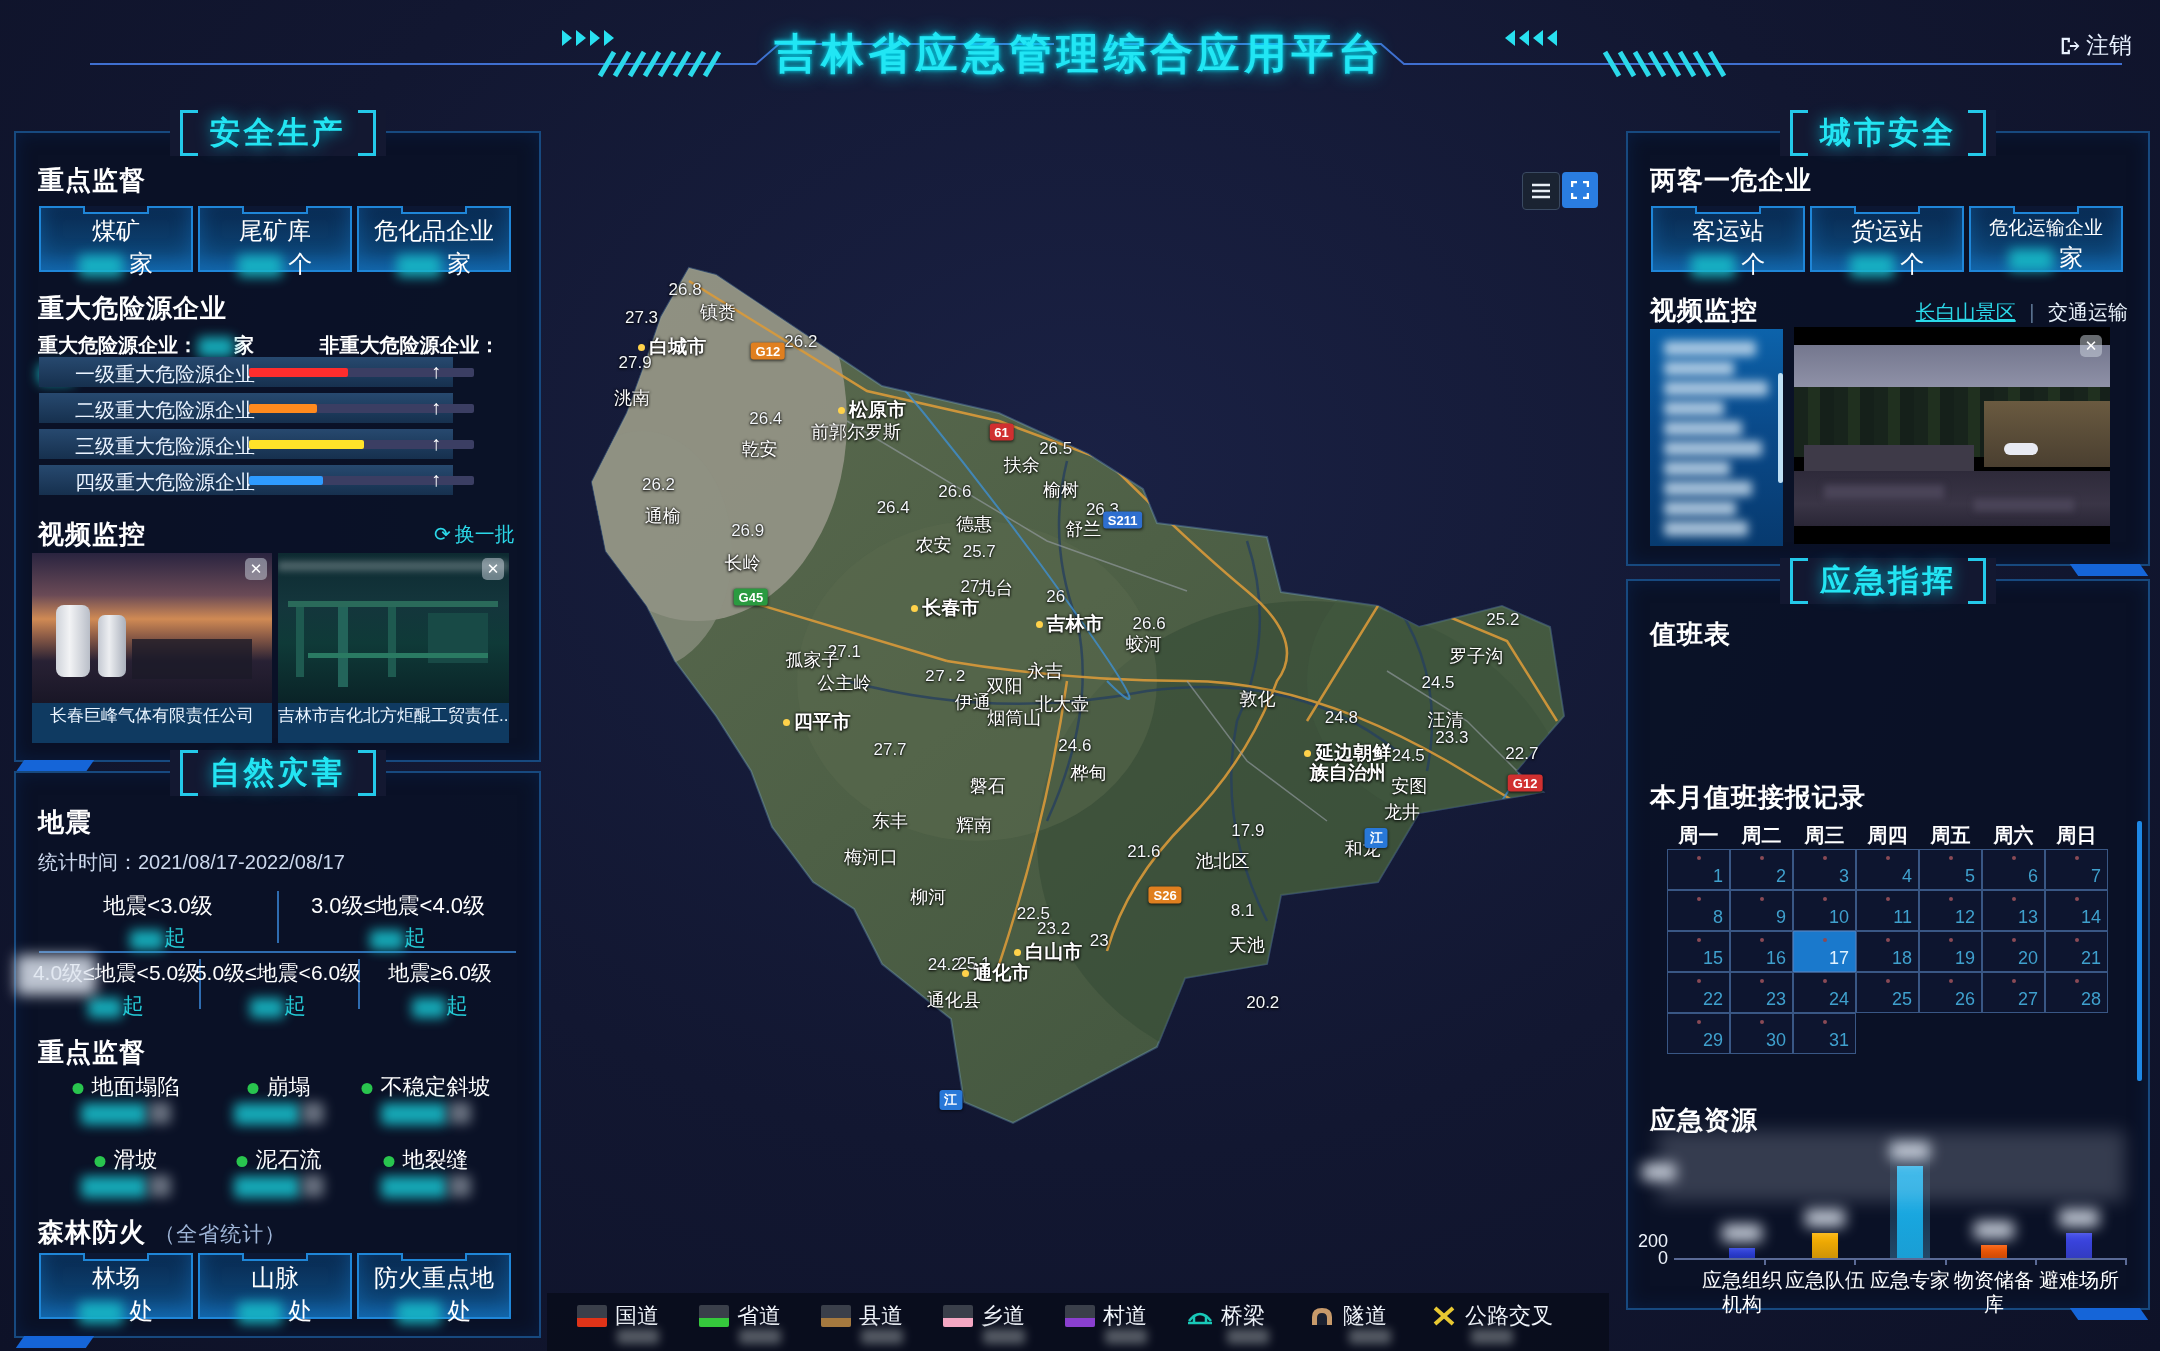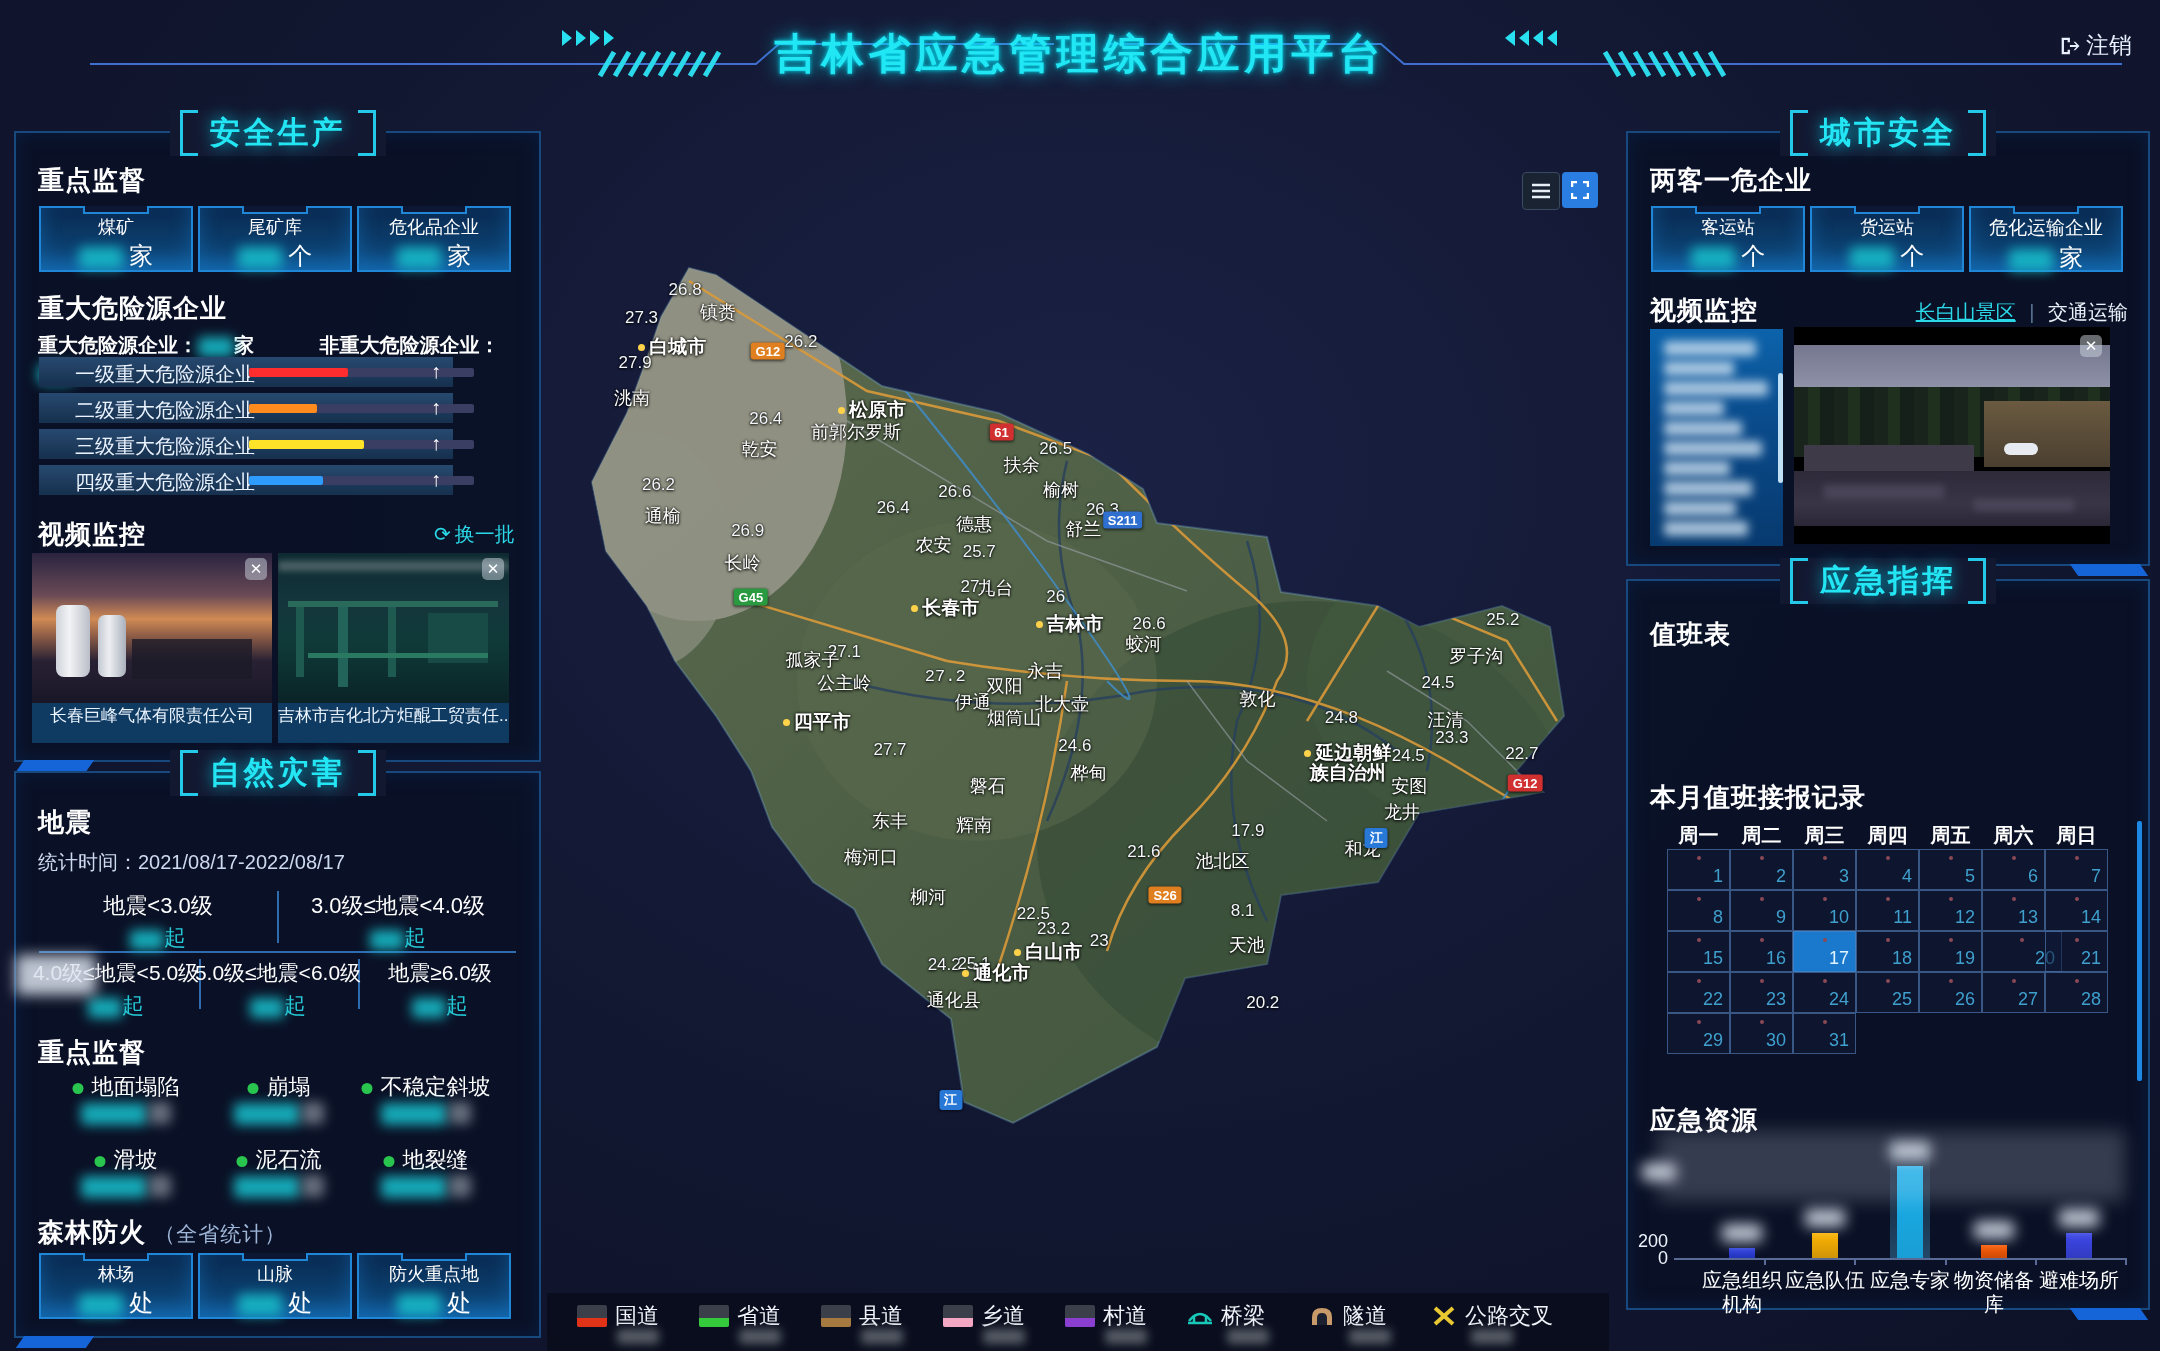--- a/index.html
+++ b/index.html
@@ -26,21 +26,21 @@
   .sub{color:#9fb6d8;font-size:21px;font-weight:normal;}
   .deco-bl{position:absolute;width:70px;height:12px;background:#1565d8;transform:skewX(-35deg);}
   .deco-br{position:absolute;width:70px;height:12px;background:#1565d8;transform:skewX(35deg);}
 
   
   .statcard{position:absolute;width:150px;height:62px;border:2px solid #1f86d8;
             background:linear-gradient(180deg,#092a51 0%,#0c4273 70%,#0e548f 100%);
             box-shadow:inset 0 -10px 20px rgba(30,140,230,.35);}
   .statcard::before{content:'';position:absolute;top:-2px;left:50%;transform:translateX(-50%);width:62px;height:6px;
             background:#0c1733;border-left:2px solid #1f86d8;border-right:2px solid #1f86d8;border-bottom:2px solid #1f86d8;}
-  .statcard .lbl{text-align:center;color:#fff;font-size:18px;margin-top:7px;}
+  .statcard .lbl{text-align:center;color:#fff;font-size:24px;margin-top:7px;}
   .statcard .val{text-align:center;margin-top:1px;color:#fff;font-size:24px;}
 
   .blur-teal{display:inline-block;vertical-align:-5px;background:#17b9c6;border-radius:4px;filter:blur(6px);opacity:.9;}
   .blur-grey{display:inline-block;vertical-align:-4px;background:#7e8794;border-radius:4px;filter:blur(6px);opacity:.8;}
   .blur-white{display:inline-block;background:#dde4ef;border-radius:4px;filter:blur(7px);opacity:.85;}
 
   
   .lvl{position:absolute;left:23px;width:414px;height:30px;background:linear-gradient(180deg,#27496f,#16304e);}
   .lvl .lb{position:absolute;left:36px;top:4px;font-size:20px;color:#eaf3ff;}
   .lvl .track{position:absolute;left:210px;top:11px;width:225px;height:9px;background:#3b3e63;border-radius:2px;}
@@ -659,21 +659,21 @@
         <div class="n">17</div>
       </div>
       <div class="cell" style="left: 228px; top: 350px; width: 63px; height: 41px;">
         <div class="d"></div>
         <div class="n">18</div>
       </div>
       <div class="cell" style="left: 291px; top: 350px; width: 63px; height: 41px;">
         <div class="d"></div>
         <div class="n">19</div>
       </div>
-      <div class="cell" style="left: 354px; top: 350px; width: 80px; height: 41px;">
+      <div class="cell" style="left: 354px; top: 350px; width: 63px; height: 41px;">
         <div class="d"></div>
         <div class="n">20</div>
       </div>
       <div class="cell" style="left: 417px; top: 350px; width: 63px; height: 41px;">
         <div class="d"></div>
         <div class="n">21</div>
       </div>
       <div class="cell" style="left: 39px; top: 391px; width: 63px; height: 41px;">
         <div class="d"></div>
         <div class="n">22</div>

